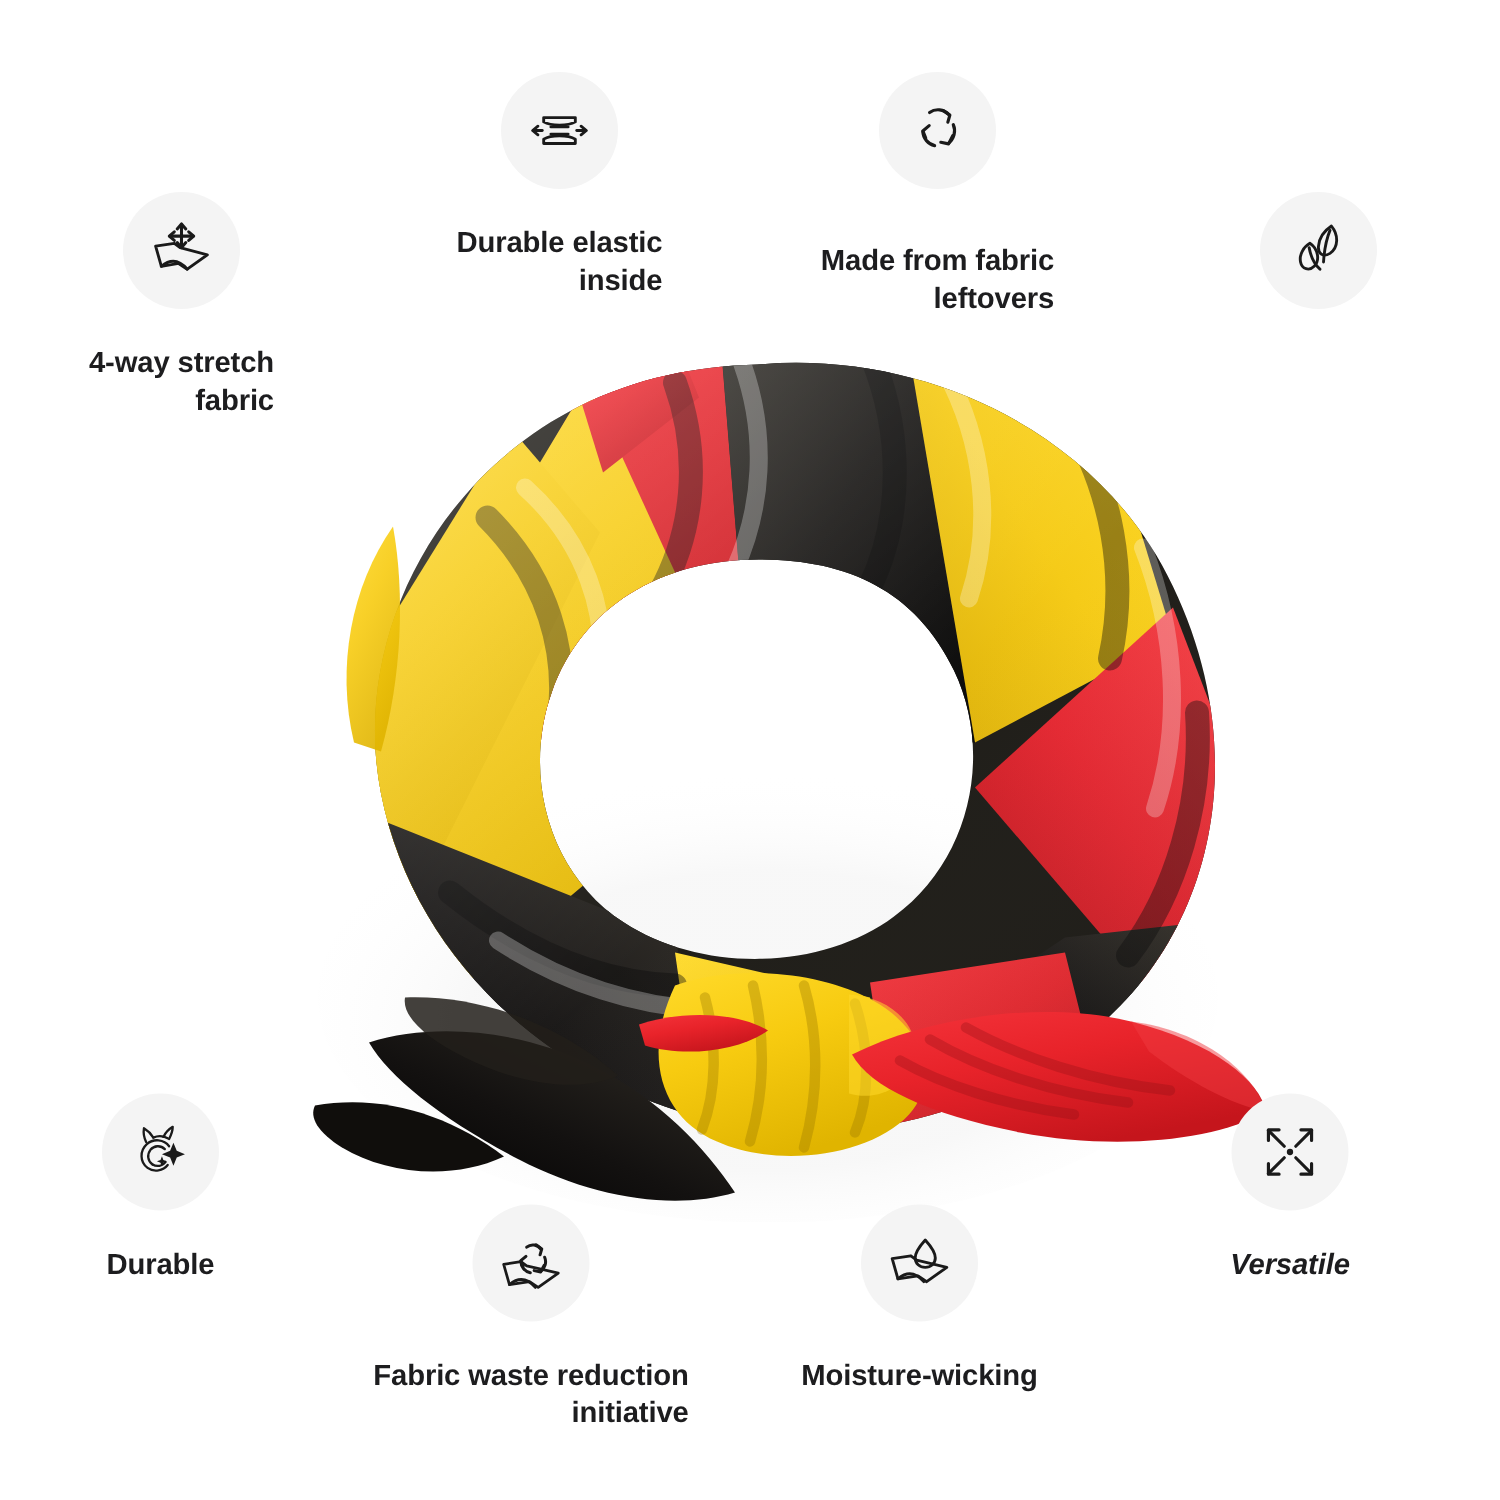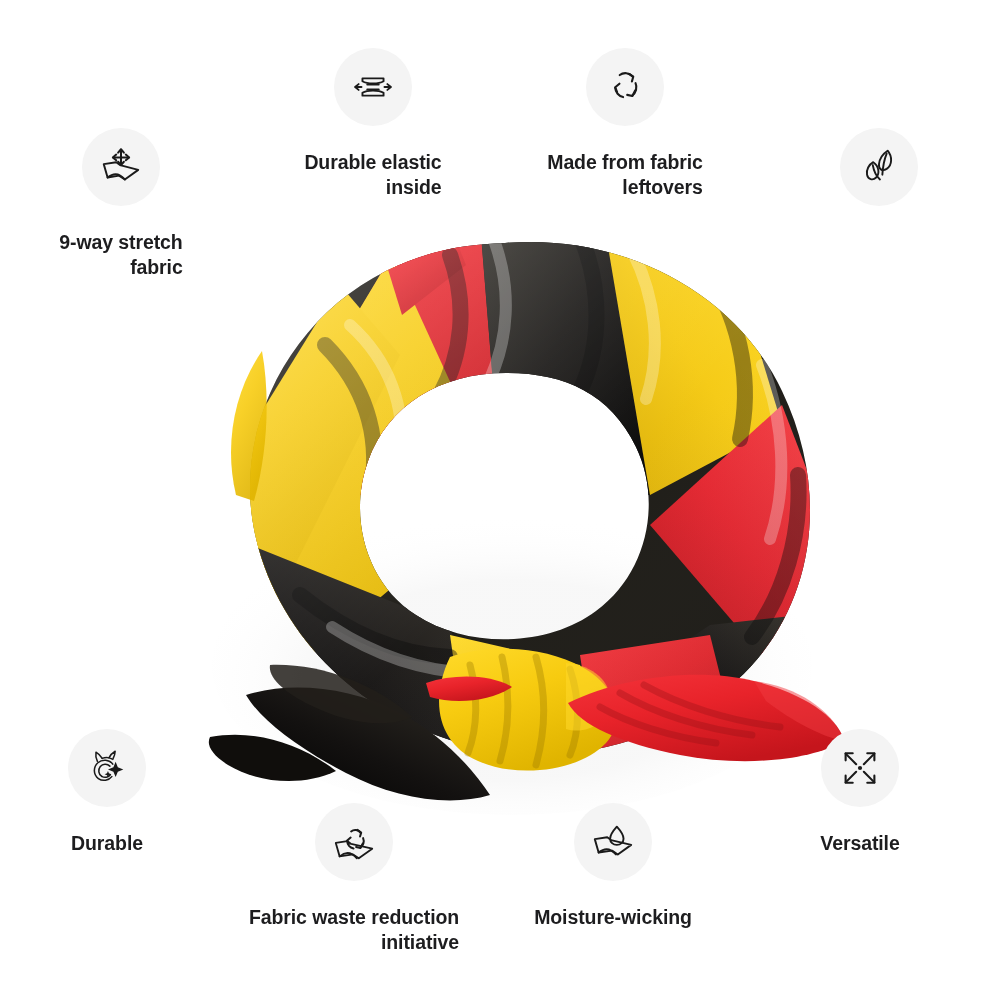--- a/index.html
+++ b/index.html
@@ -55,26 +55,26 @@
     line-height: 1.28;
     color: #1d1d1f;
     text-align: right;
     letter-spacing: -0.1px;
     white-space: pre-line;
   }
 
   
   #feat-stretch   { left: 121px; top: 128px; }
   #feat-elastic   { left: 373px; top: 48px;  }
-  #feat-leftovers { left: 625px; top: 48px;  }
+  #feat-leftovers { left: 625px; top: 48px; gap: 12px;  }
   #feat-sustain   { left: 879px; top: 128px; }
   #feat-trendy    { left: 107px; top: 729px; }
   #feat-waste     { left: 354px; top: 803px; }
   #feat-moisture  { left: 613px; top: 803px; }
-  #feat-versatile { left: 860px; top: 729px; }
+  #feat-versatile { left: 860px; top: 729px; font-style: italic; }
 
   
   #product {
     position: absolute;
     left: 150px;
     top: 195px;
     width: 710px;
     height: 620px;
   }
   #product svg { display: block; width: 100%; height: 100%; }
@@ -254,21 +254,21 @@
             <path d="M21 9 L24 5.5 L27 9"></path>
           <path d="M24 20 L24 14"></path>
           <path d="M16 14 H32"></path>
           <path d="M19 11 L15.5 14 L19 17"></path>
           <path d="M29 11 L32.5 14 L29 17"></path>
           <path d="M24 14 V21"></path>
           <path d="M21 18.5 L24 22 L27 18.5"></path>
         </g>
       </svg>
     </div>
-    <div class="feature-label">9-way stretch
+    <div class="feature-label">4-way stretch
 fabric</div>
   </div>
 
   <div class="feature" id="feat-elastic">
     <div class="badge">
       <svg viewBox="0 0 48 48" fill="none" stroke="#1a1a1a" stroke-width="2" stroke-linecap="round" stroke-linejoin="round">
         <path d="M13 15 H35 V18 C 30 21 18 21 13 18 Z"></path>
         <path d="M13 33 H35 V30 C 30 27 18 27 13 30 Z"></path>
         <path d="M18 21.5 H30"></path>
         <path d="M18 26.5 H30"></path>

